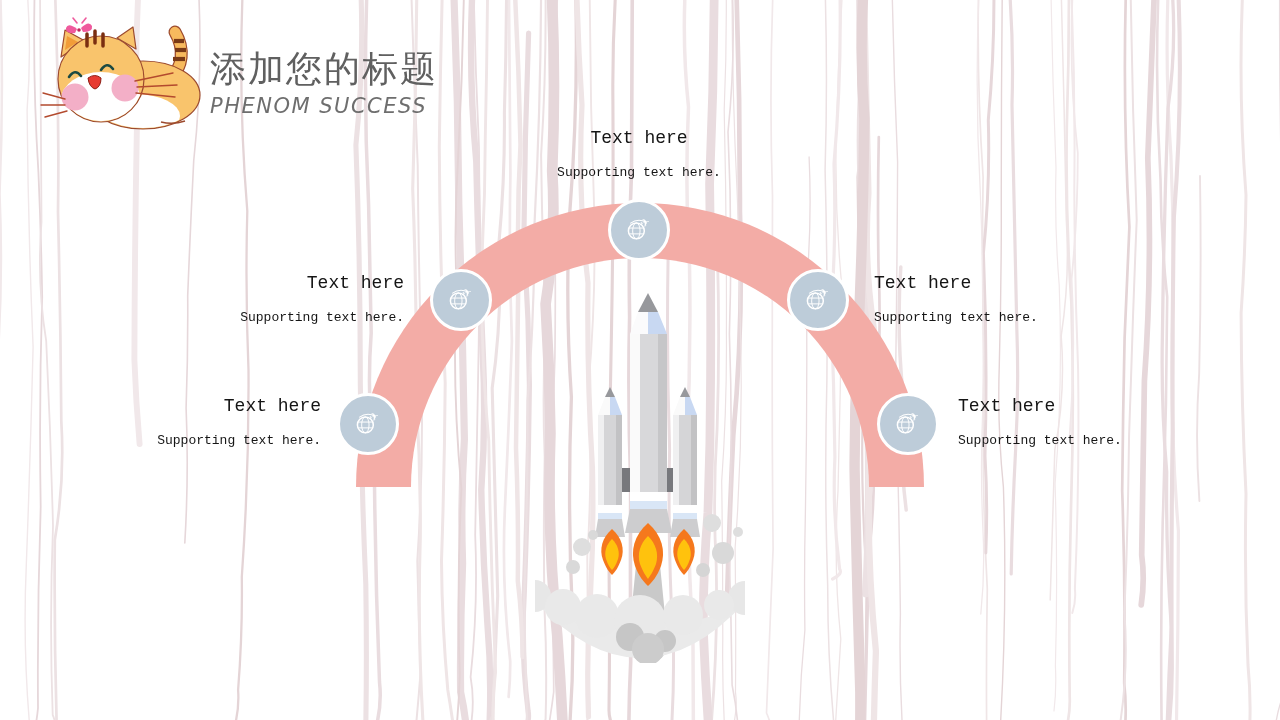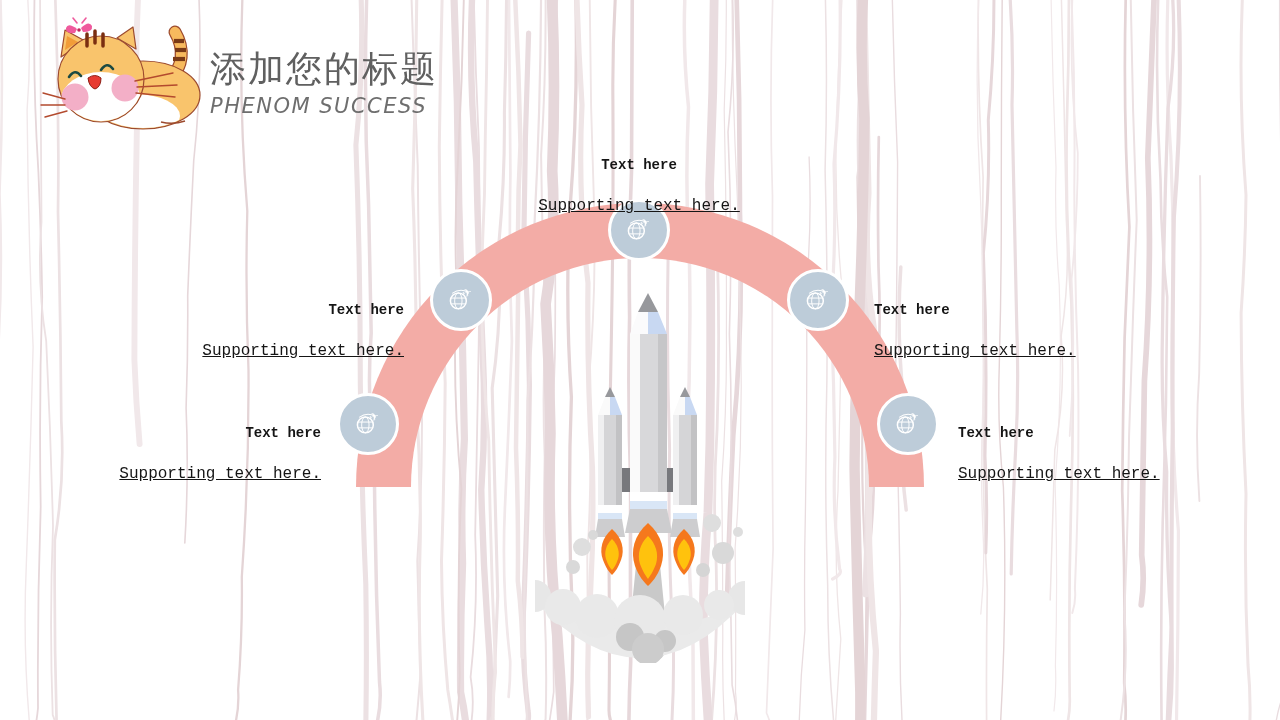--- a/index.html
+++ b/index.html
@@ -12,22 +12,22 @@
                  font-size:36px;line-height:42px;color:#606060;letter-spacing:2px;}
   .subtitle{font-family:"DejaVu Sans","Liberation Sans",sans-serif;font-style:italic;
             font-size:21px;color:#6e6e6e;letter-spacing:1.5px;margin-top:4px;}
   .arch{position:absolute;left:356px;top:203px;width:568px;height:284px;box-sizing:border-box;
         border:55px solid var(--arch,#f3aca6);border-bottom:none;
         border-radius:284px 284px 0 0;}
   .node{position:absolute;width:56px;height:56px;border-radius:50%;
         background:var(--node,#bdccd9);border:3px solid #ffffff;}
   .node svg{position:absolute;left:13px;top:13px;width:30px;height:30px;}
   .tb{position:absolute;font-family:"Liberation Mono","DejaVu Sans Mono",monospace;color:#151515;}
-  .tb .tt{font-size:14px;font-weight:bold;white-space:nowrap;line-height:18px;margin-top:27px;}
-  .tb .ts{font-size:16px;margin-top:26px;white-space:nowrap;line-height:13px;text-decoration:underline;}
+  .tb .tt{font-size:18px;font-weight:normal;white-space:nowrap;line-height:18px;}
+  .tb .ts{font-size:13px;margin-top:19px;white-space:nowrap;line-height:13px;}
   .tb.center{text-align:center;}
   .tb.right{text-align:right;}
   .tb.left{text-align:left;}
   .rocket{position:absolute;left:535px;top:285px;width:210px;height:378px;}
   .defs-hidden{position:absolute;width:0;height:0;overflow:hidden;}
 </style>
 </head>
 <body>
 
 <div class="slide" style="--arch: #f3aca6; --node: #bdccd9;">

